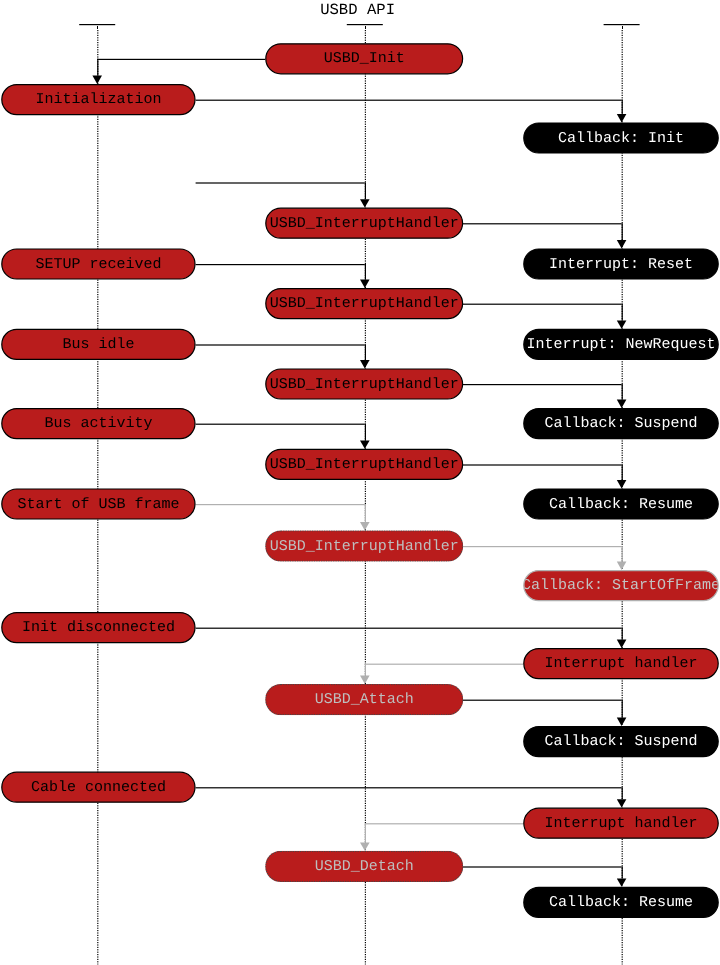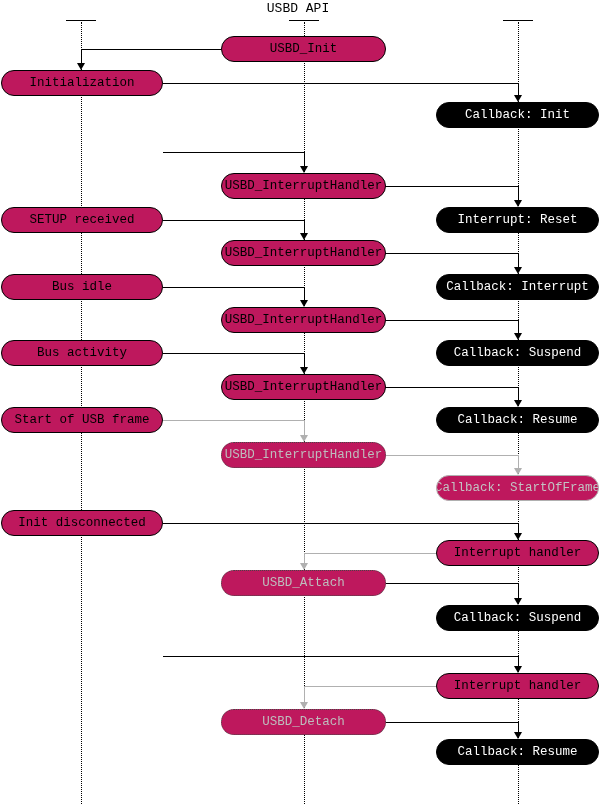--- a/index.html
+++ b/index.html
@@ -6,21 +6,21 @@
   .stage {
     position:relative; width:600px; height:804px; background:#ffffff;
     font-family:"Liberation Mono","DejaVu Sans Mono",monospace;
     font-size:12.5px; color:#000; overflow:hidden;
   }
   .actor-label { position:absolute; top:1px; text-align:center; font-size:13px; white-space:nowrap; }
   .actor-underline { position:absolute; top:20px; height:1px; width:30px; background:#000; }
   .lifeline { position:absolute; top:22px; height:782px; width:0; border-left:1px dotted #000; z-index:0; }
   .node {
     position:absolute; height:26px; box-sizing:border-box;
-    border:1px solid #000; border-radius:13px; background:#be185d;
+    border:1px solid #000; border-radius:13px; background:#b91c1c;
     display:flex; align-items:center; justify-content:center;
     white-space:nowrap; overflow:hidden; z-index:3;
   }
   .col-left   { left:1px;   width:162px; }
   .col-center { left:221px; width:165px; }
   .col-right  { left:436px; width:163px; }
   .filled { background:#000; color:#fff; }
   .ghost-dotted { border:1px dotted #474747; color:#bebebe; }
   .ghost { border:1px solid #b0b0b0; color:#c3c3c3; }
   .hline { position:absolute; height:1px; background:#000; z-index:1; }
@@ -105,30 +105,31 @@
   <div class="arrow" style="left:514px;top:732px"></div>
 
   <div class="node col-center" style="top:36px">USBD_Init</div>
   <div class="node col-left" style="top:70px">Initialization</div>
   <div class="node col-right filled" style="top:102px">Callback: Init</div>
   <div class="node col-center" style="top:173px">USBD_InterruptHandler</div>
   <div class="node col-left" style="top:207px">SETUP received</div>
   <div class="node col-right filled" style="top:207px">Interrupt: Reset</div>
   <div class="node col-center" style="top:240px">USBD_InterruptHandler</div>
   <div class="node col-left" style="top:274px">Bus idle</div>
-  <div class="node col-right filled" style="top:274px">Callback: Interrupt</div>
+  <div class="node col-right filled" style="top:274px">Interrupt: NewRequest</div>
   <div class="node col-center" style="top:307px">USBD_InterruptHandler</div>
   <div class="node col-left" style="top:340px">Bus activity</div>
   <div class="node col-right filled" style="top:340px">Callback: Suspend</div>
   <div class="node col-center" style="top:374px">USBD_InterruptHandler</div>
   <div class="node col-left" style="top:407px">Start of USB frame</div>
   <div class="node col-right filled" style="top:407px">Callback: Resume</div>
   <div class="node col-center ghost-dotted" style="top:442px">USBD_InterruptHandler</div>
   <div class="node col-right ghost" style="top:475px">Callback: StartOfFrame</div>
   <div class="node col-left" style="top:510px">Init disconnected</div>
   <div class="node col-right" style="top:540px">Interrupt handler</div>
   <div class="node col-center ghost-dotted" style="top:570px">USBD_Attach</div>
   <div class="node col-right filled" style="top:605px">Callback: Suspend</div>
+  <div class="node col-left" style="top:643px">Cable connected</div>
   <div class="node col-right" style="top:673px">Interrupt handler</div>
   <div class="node col-center ghost-dotted" style="top:709px">USBD_Detach</div>
   <div class="node col-right filled" style="top:739px">Callback: Resume</div>
 
 </div>
 
 </body></html>

